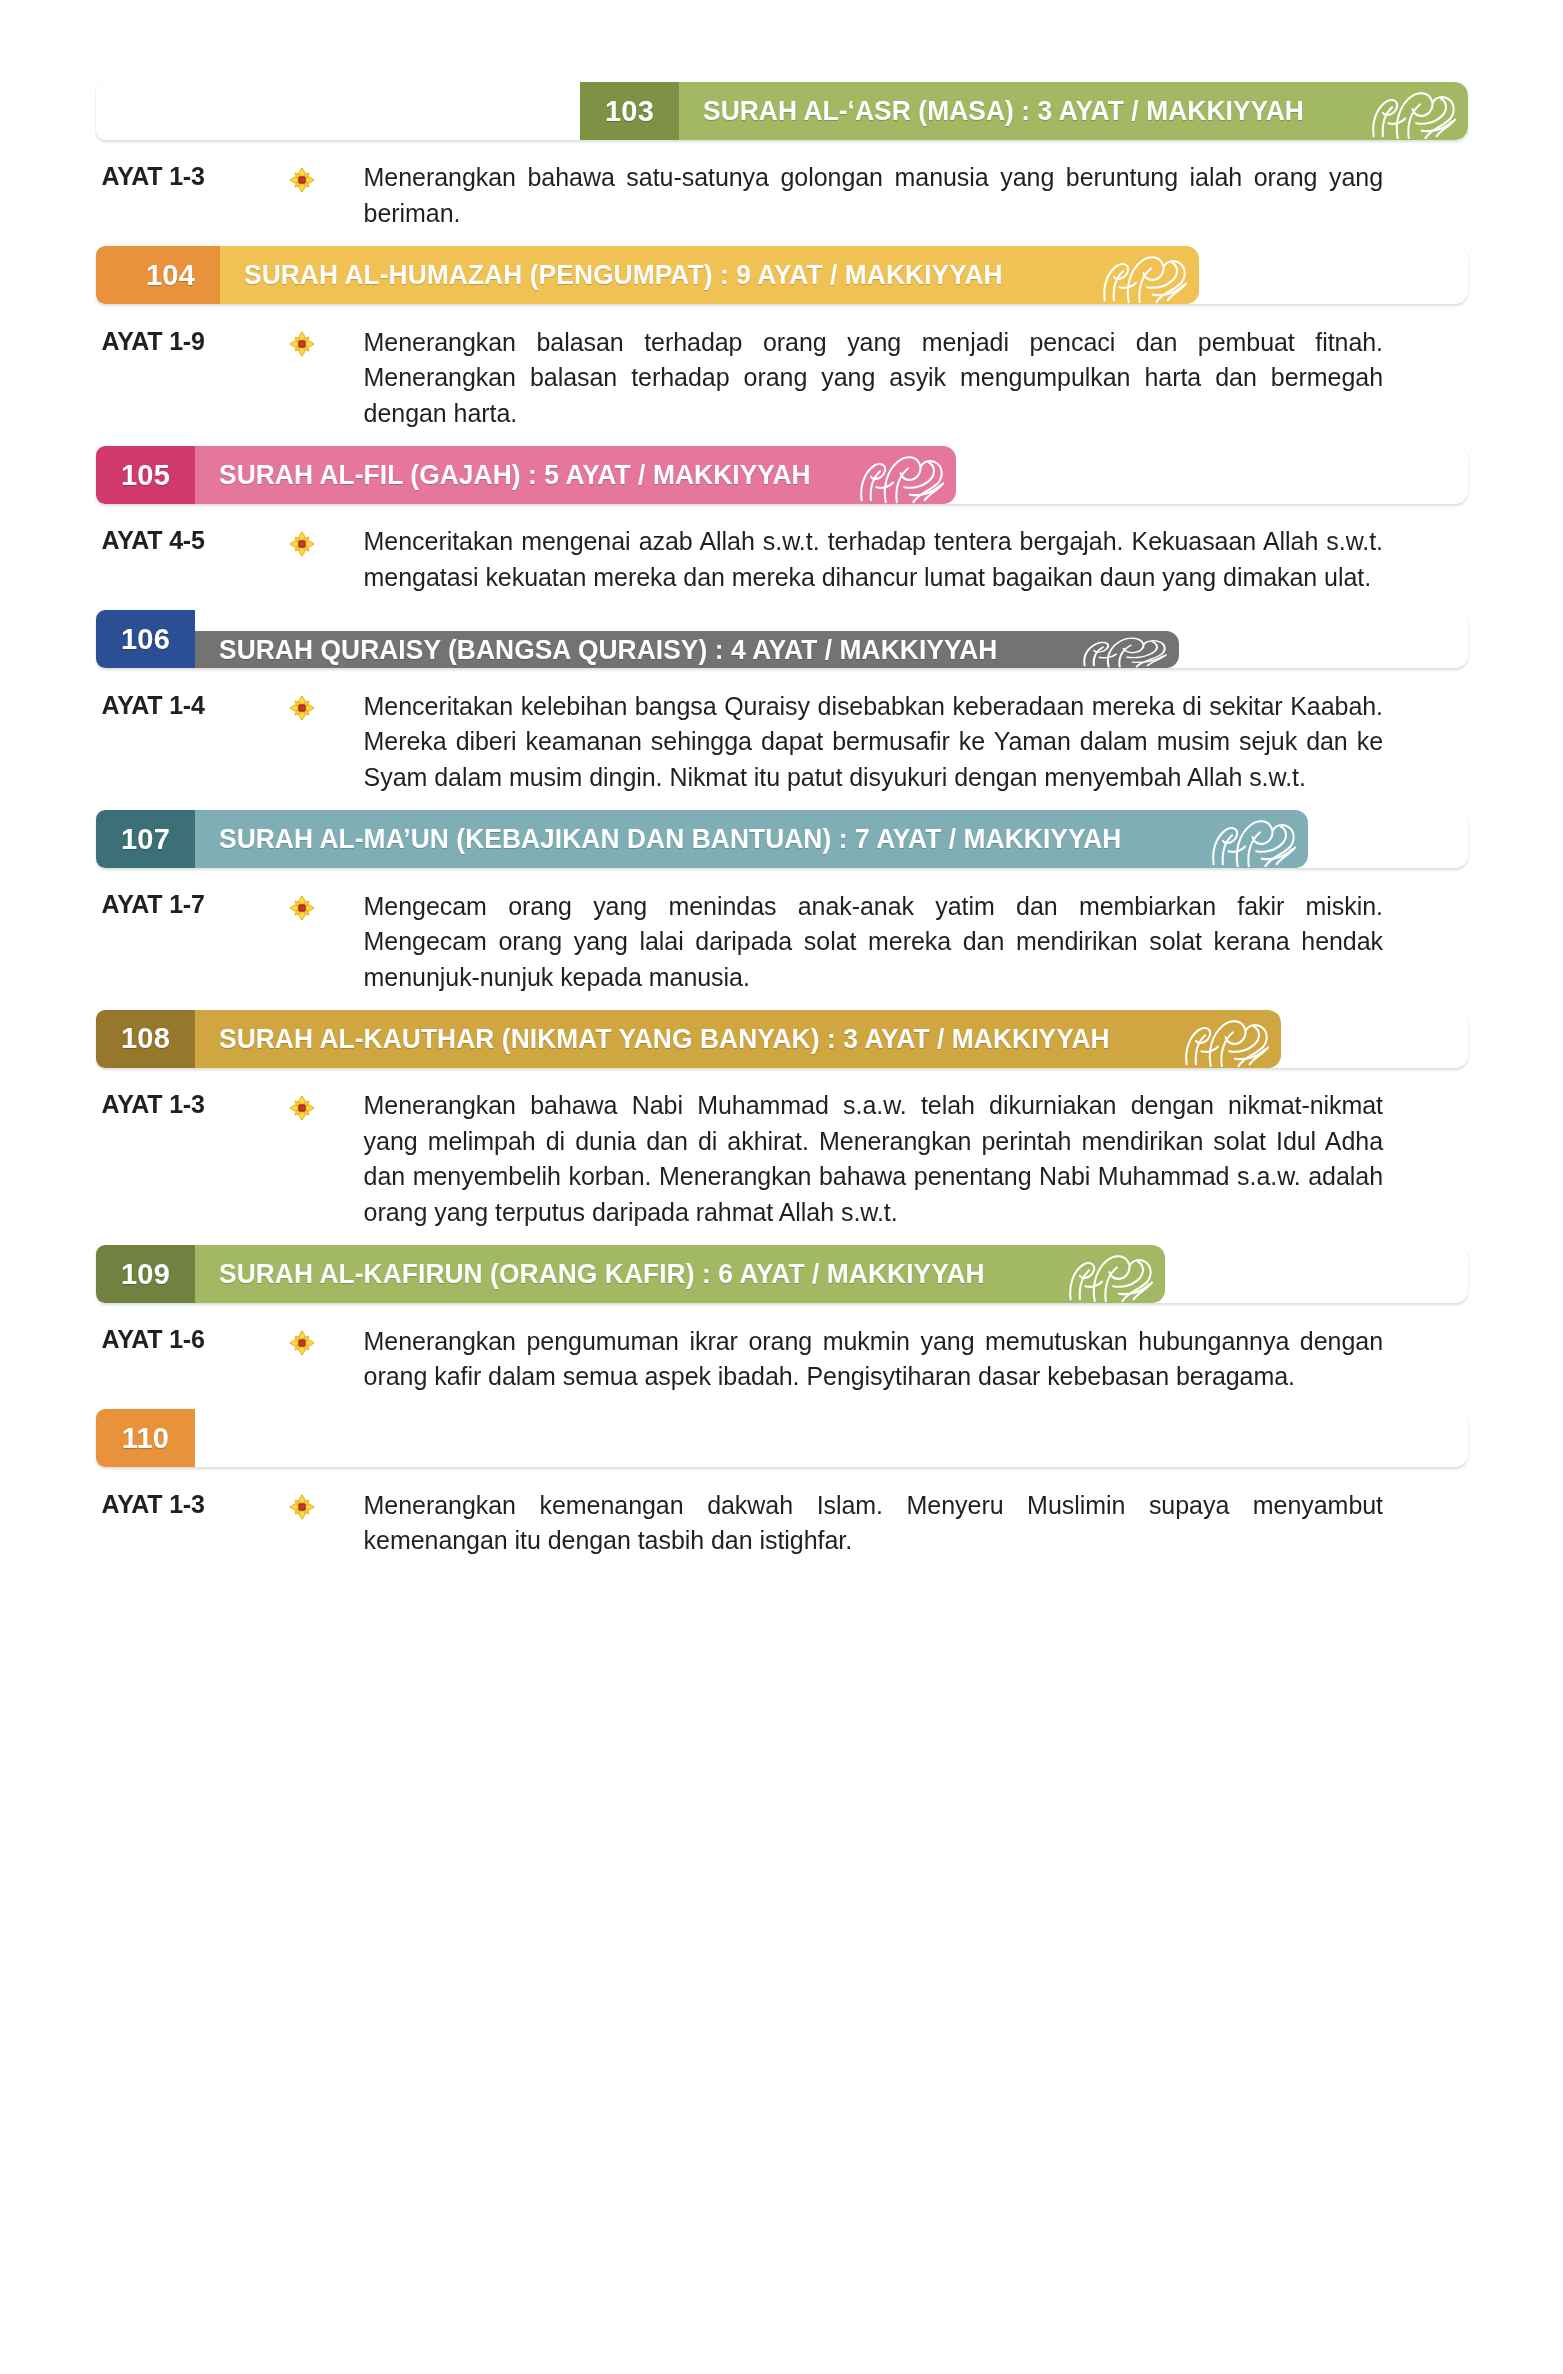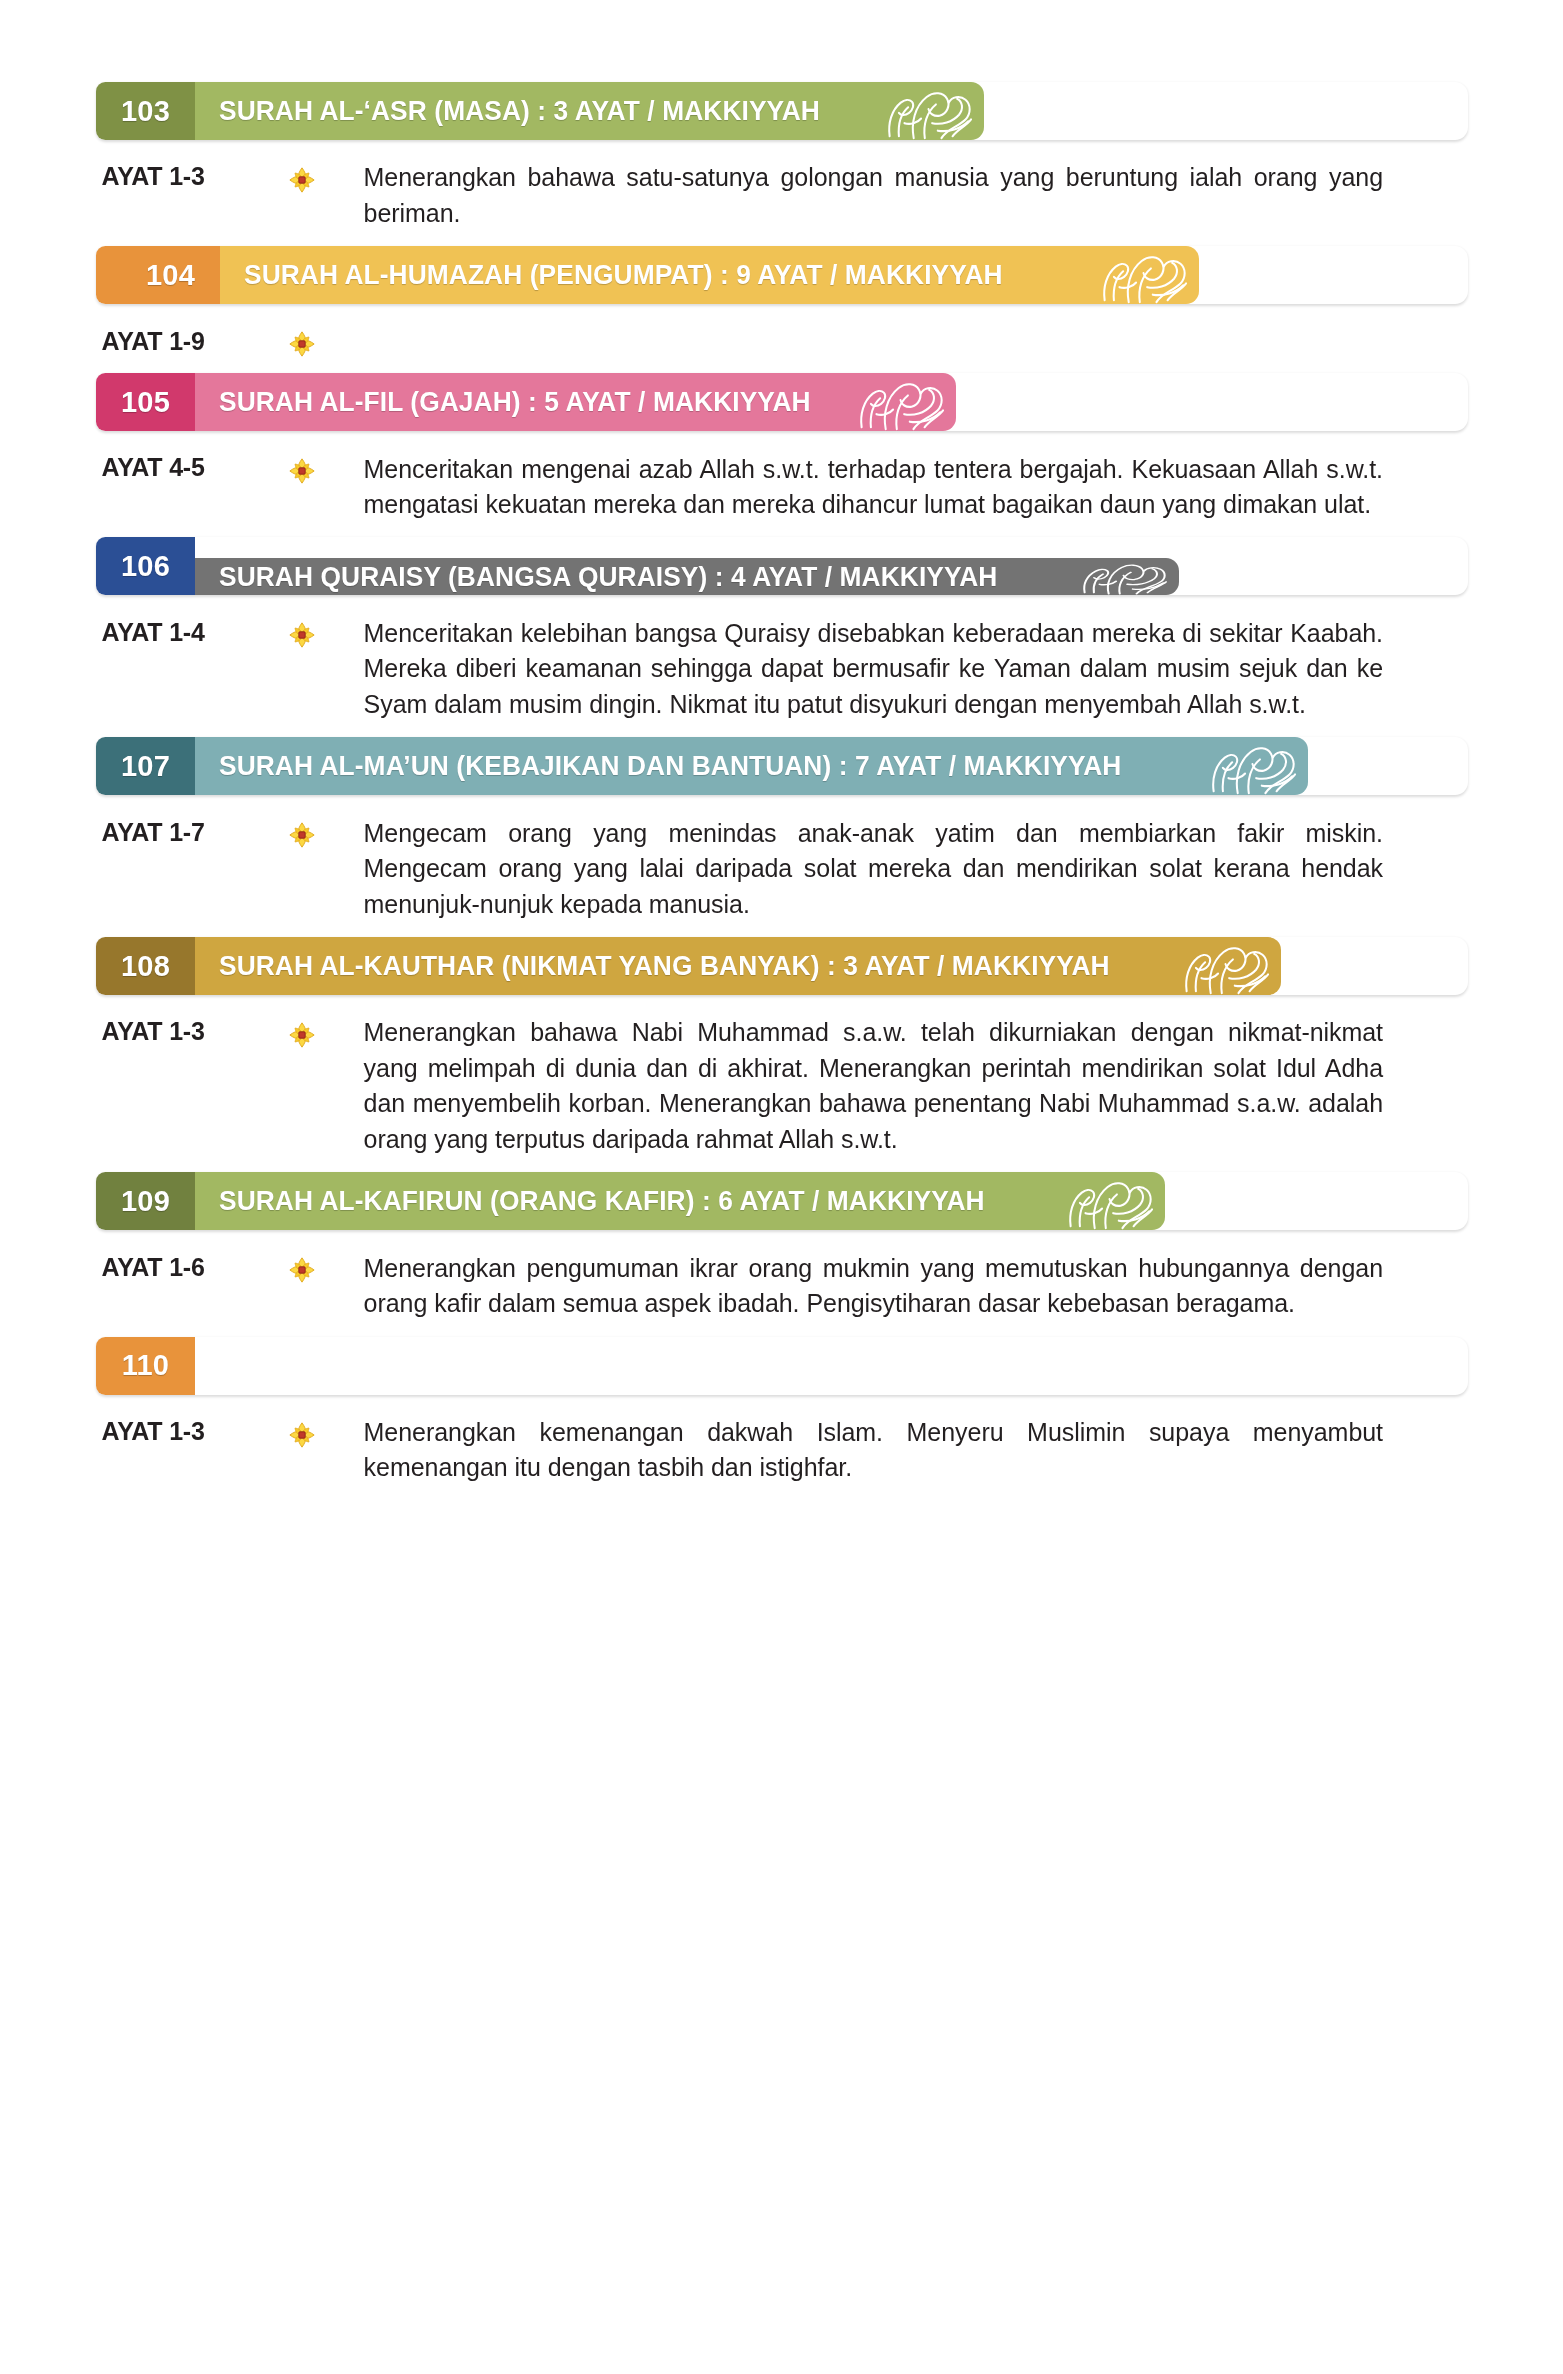--- a/index.html
+++ b/index.html
@@ -126,21 +126,21 @@
   }
   .surah-desc:last-line { text-align: left; }
 </style>
 </head>
 <body>
 
 <div class="page">
   <div id="surah-list">
   <div class="surah-block">
 
-    <div class="surah-header" style="background: transparent;">
+    <div class="surah-header" style="background: transparent; justify-content: flex-end;">
       <div class="surah-number" style="background: rgb(127, 145, 69);">103</div>
       <div class="surah-title-wrap" style="background: rgb(162, 184, 98); width: 733px;">
         <span class="surah-title">SURAH AL-‘ASR (MASA) : 3 AYAT / MAKKIYYAH</span>
         <span class="ornament" style="right: 0px;">
           <svg viewBox="0 0 120 62" preserveAspectRatio="none" aria-hidden="true">
             <g fill="none" stroke="#ffffff" stroke-width="2.2" stroke-linecap="round" stroke-linejoin="round">
               <path d="M18 58 C16 44 20 30 30 22 C34 19 39 18 42 21 C45 24 43 30 39 33 C35 36 30 36 28 33"></path>
               <path d="M28 58 C27 46 30 34 38 27"></path>
               <path d="M44 60 C41 44 45 26 58 16 C66 10 76 11 80 18 C84 25 80 34 72 36 C66 37 61 34 60 29"></path>
               <path d="M56 60 C54 46 58 32 68 24"></path>
@@ -211,20 +211,21 @@
             <path d="M15 28 C12 24 11 21 11 18.5 L15 17 L19 18.5 C19 21 18 24 15 28Z" fill="#fcd842" stroke="#e0a81f" stroke-width="1"></path>
             <path d="M2 15 C6 12 9 11 11.5 11 L13 15 L11.5 19 C9 19 6 18 2 15Z" fill="#fcd842" stroke="#e0a81f" stroke-width="1"></path>
             <path d="M22.5 7.5 C22 11 20.5 13 19 14 L17.2 12.8 L16 10.9 C17 9.4 19 8 22.5 7.5Z" fill="#f7c928" stroke="#e0a81f" stroke-width="0.8"></path>
             <path d="M22.5 22.5 C19 22 17 20.5 16 19 L17.2 17.2 L19.1 16 C20.6 17 22 19 22.5 22.5Z" fill="#f7c928" stroke="#e0a81f" stroke-width="0.8"></path>
             <path d="M7.5 22.5 C8 19 9.5 17 11 16 L12.8 17.2 L14 19.1 C13 20.6 11 22 7.5 22.5Z" fill="#f7c928" stroke="#e0a81f" stroke-width="0.8"></path>
             <path d="M7.5 7.5 C11 8 13 9.5 14 11 L12.8 12.8 L10.9 14 C9.4 13 8 11 7.5 7.5Z" fill="#f7c928" stroke="#e0a81f" stroke-width="0.8"></path>
             <rect x="11.6" y="11.6" width="6.8" height="6.8" rx="1" fill="#c0392b" stroke="#8d2116" stroke-width="0.9"></rect>
           </g>
         </svg>
       </div>
+      <div class="surah-desc">Menerangkan balasan terhadap orang yang menjadi pencaci dan pembuat fitnah. Menerangkan balasan terhadap orang yang asyik mengumpulkan harta dan bermegah dengan harta.</div>
     </div>
 
   </div>
 
   <div class="surah-block">
 
     <div class="surah-header" style="background: transparent;">
       <div class="surah-number" style="background: rgb(209, 57, 108);">105</div>
       <div class="surah-title-wrap" style="background: rgb(228, 119, 155); width: 705px;">
         <span class="surah-title">SURAH AL-FIL (GAJAH) : 5 AYAT / MAKKIYYAH</span>

